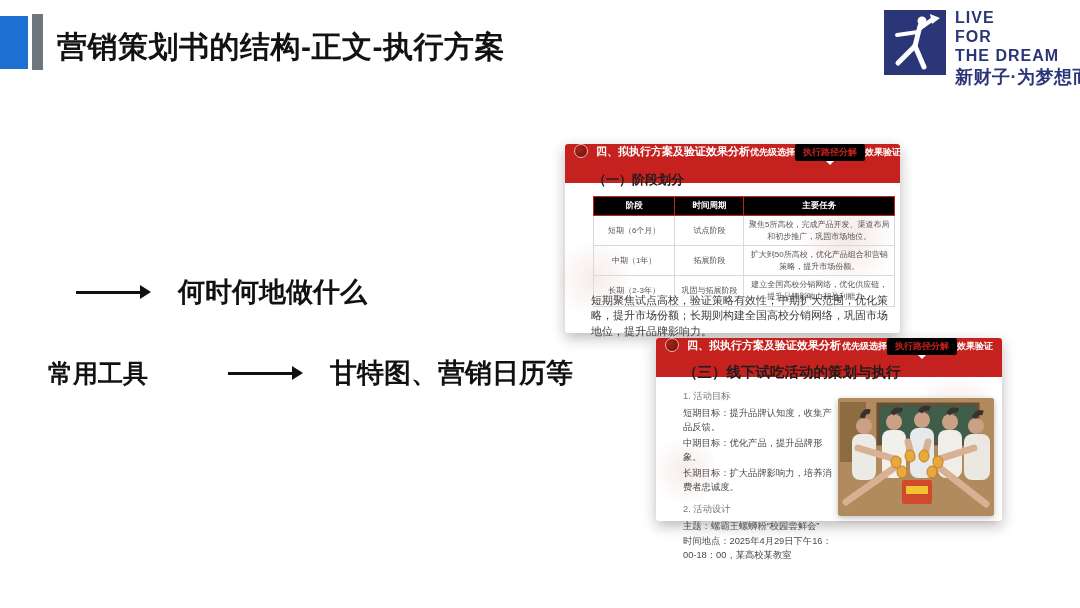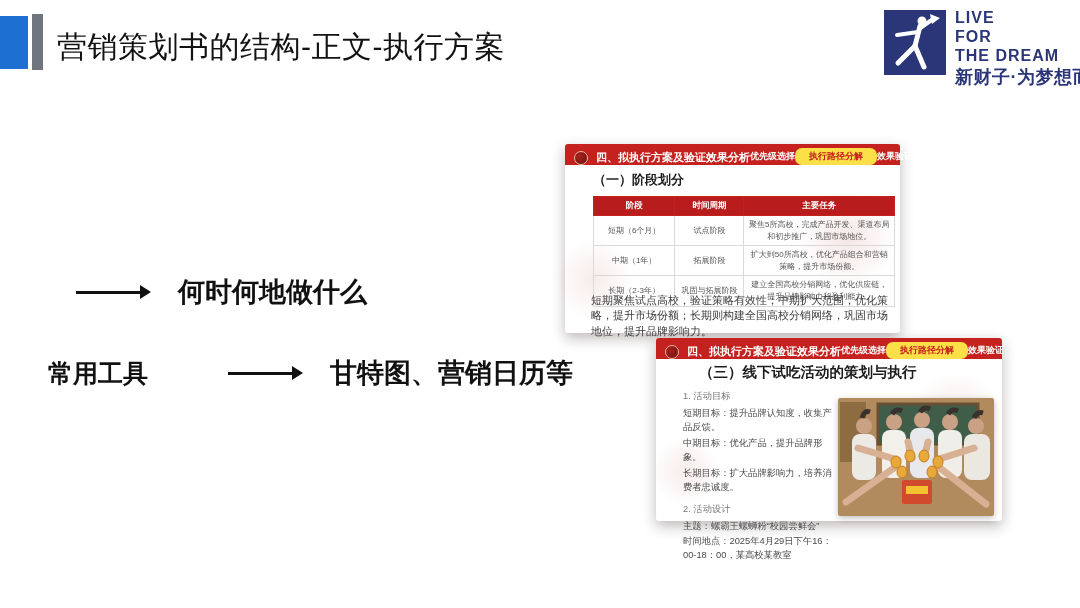--- a/index.html
+++ b/index.html
@@ -2,63 +2,63 @@
 <html><head>
 <meta charset="utf-8">
 <style>
   html,body{margin:0;padding:0;background:#e9e9e9;}
   .slide{position:relative;width:1080px;height:608px;background:#ffffff;overflow:hidden;
          font-family:"Liberation Sans","DejaVu Sans",sans-serif;margin:0 auto;}
 
   
   .accent-blue{position:absolute;left:0;top:16px;width:28px;height:53px;background:#1d70d2;}
   .accent-gray{position:absolute;left:32px;top:14px;width:11px;height:56px;background:#6f767e;}
-  .page-title{position:absolute;left:57px;top:27px;font-size:30px;font-weight:normal;color:#121212;letter-spacing:.5px;}
+  .page-title{position:absolute;left:57px;top:27px;font-size:30px;font-weight:bold;color:#121212;letter-spacing:.5px;}
 
   
   .brand{position:absolute;left:884px;top:10px;display:flex;}
   .brand-square{width:62px;height:65px;background:#2b3679;flex:none;}
   .brand-text{margin-left:9px;color:#2b3679;font-weight:bold;line-height:1;}
   .brand-text .en{font-size:16px;letter-spacing:1px;margin-bottom:3px;}
   .brand-text .cn{font-size:18px;margin-top:4px;letter-spacing:.5px;white-space:nowrap;}
 
   
   .point-row{position:absolute;left:48px;display:flex;align-items:center;}
   .point-label{font-size:25px;font-weight:bold;color:#111;width:152px;}
   .arrow{position:relative;width:66px;height:3px;background:#111;margin:0 16px 0 28px;flex:none;}
   .arrow:after{content:"";position:absolute;right:-9px;top:-6px;border-left:11px solid #111;
                border-top:7px solid transparent;border-bottom:7px solid transparent;}
   .point-value{font-size:27px;font-weight:bold;color:#111;margin-left:20px;white-space:nowrap;}
 
   
   .card{position:absolute;background:#fff;border-radius:3px;box-shadow:0 5px 14px rgba(40,20,20,.30);}
-  .card-bar{position:absolute;left:0;top:0;right:0;height:21px;background:#c5211e;border-radius:3px 3px 0 0;
-            display:flex;align-items:flex-end;padding:0 9px;box-sizing:border-box;color:#fff;}
+  .card-bar{position:absolute;left:0;top:0;right:0;height:39px;background:#c5211e;border-radius:3px 3px 0 0;
+            display:flex;align-items:flex-start;padding:0 9px;box-sizing:border-box;color:#fff;}
   .emblem{width:14px;height:14px;border-radius:50%;background:radial-gradient(circle at 35% 35%,#a8221c,#6d0f0a);
           border:1px solid #e9b9a9;box-sizing:border-box;flex:none;}
   .bar-title{font-size:11px;font-weight:bold;margin-left:8px;white-space:nowrap;}
   .bar-tabs{margin-left:auto;display:flex;align-items:center;gap:0;}
   .tab{font-size:9px;font-weight:bold;color:#fff;white-space:nowrap;cursor:pointer;}
-  .tab.active{position:relative;background:#fde047;color:#c5211e;padding:2px 14px;border-radius:7px;}
+  .tab.active{position:relative;background:#000000;color:#c5211e;padding:2px 8px;border-radius:2px;}
   .tab.active:after{content:"";position:absolute;left:50%;bottom:-4px;margin-left:-4px;
                     border-top:4px solid #fff;border-left:4px solid transparent;border-right:4px solid transparent;}
   .watermark{position:absolute;border-radius:50%;pointer-events:none;}
 
   
   .card1{left:565px;top:144px;width:335px;height:189px;z-index:1;}
   .card1 .section-title{position:absolute;left:28px;top:27px;font-size:13px;font-weight:bold;color:#1d1d1d;}
   .stage-table{position:absolute;left:28px;top:52px;width:302px;border-collapse:collapse;table-layout:fixed;}
-  .stage-table th{background:#b91c1c;color:#fff;font-size:8.5px;font-weight:bold;padding:3px 2px;border:1px solid #c5211e;}
+  .stage-table th{background:#000000;color:#fff;font-size:8.5px;font-weight:bold;padding:3px 2px;border:1px solid #c5211e;}
   .stage-table td{font-size:8px;color:#555;text-align:center;border:1px solid #d9d9d9;padding:3px 3px;line-height:1.45;}
   .col-stage{width:27%;} .col-period{width:23%;} .col-task{width:50%;}
   .card1 .summary{position:absolute;left:26px;top:149px;width:304px;font-size:11px;color:#3a3a3a;line-height:1.4;}
 
   
   .card2{left:656px;top:338px;width:346px;height:183px;z-index:2;}
-  .card2 .section-title{position:absolute;left:43px;top:25px;font-size:14.5px;font-weight:bold;color:#1d1d1d;}
+  .card2 .section-title{position:absolute;left:27px;top:25px;font-size:14.5px;font-weight:bold;color:#1d1d1d;}
   .card2 .body{position:absolute;left:27px;top:52px;width:152px;font-size:9.3px;color:#4a4a4a;line-height:1.5;}
   .body .sub{color:#777;margin:0 0 3px 0;}
   .body .ln{margin:0 0 2px 0;}
   .body .gap{height:6px;}
   .photo{position:absolute;left:182px;top:60px;width:156px;height:118px;box-shadow:0 2px 6px rgba(0,0,0,.25);border-radius:2px;overflow:hidden;}
 </style>
 </head>
 <body>
 
 <div class="slide">

